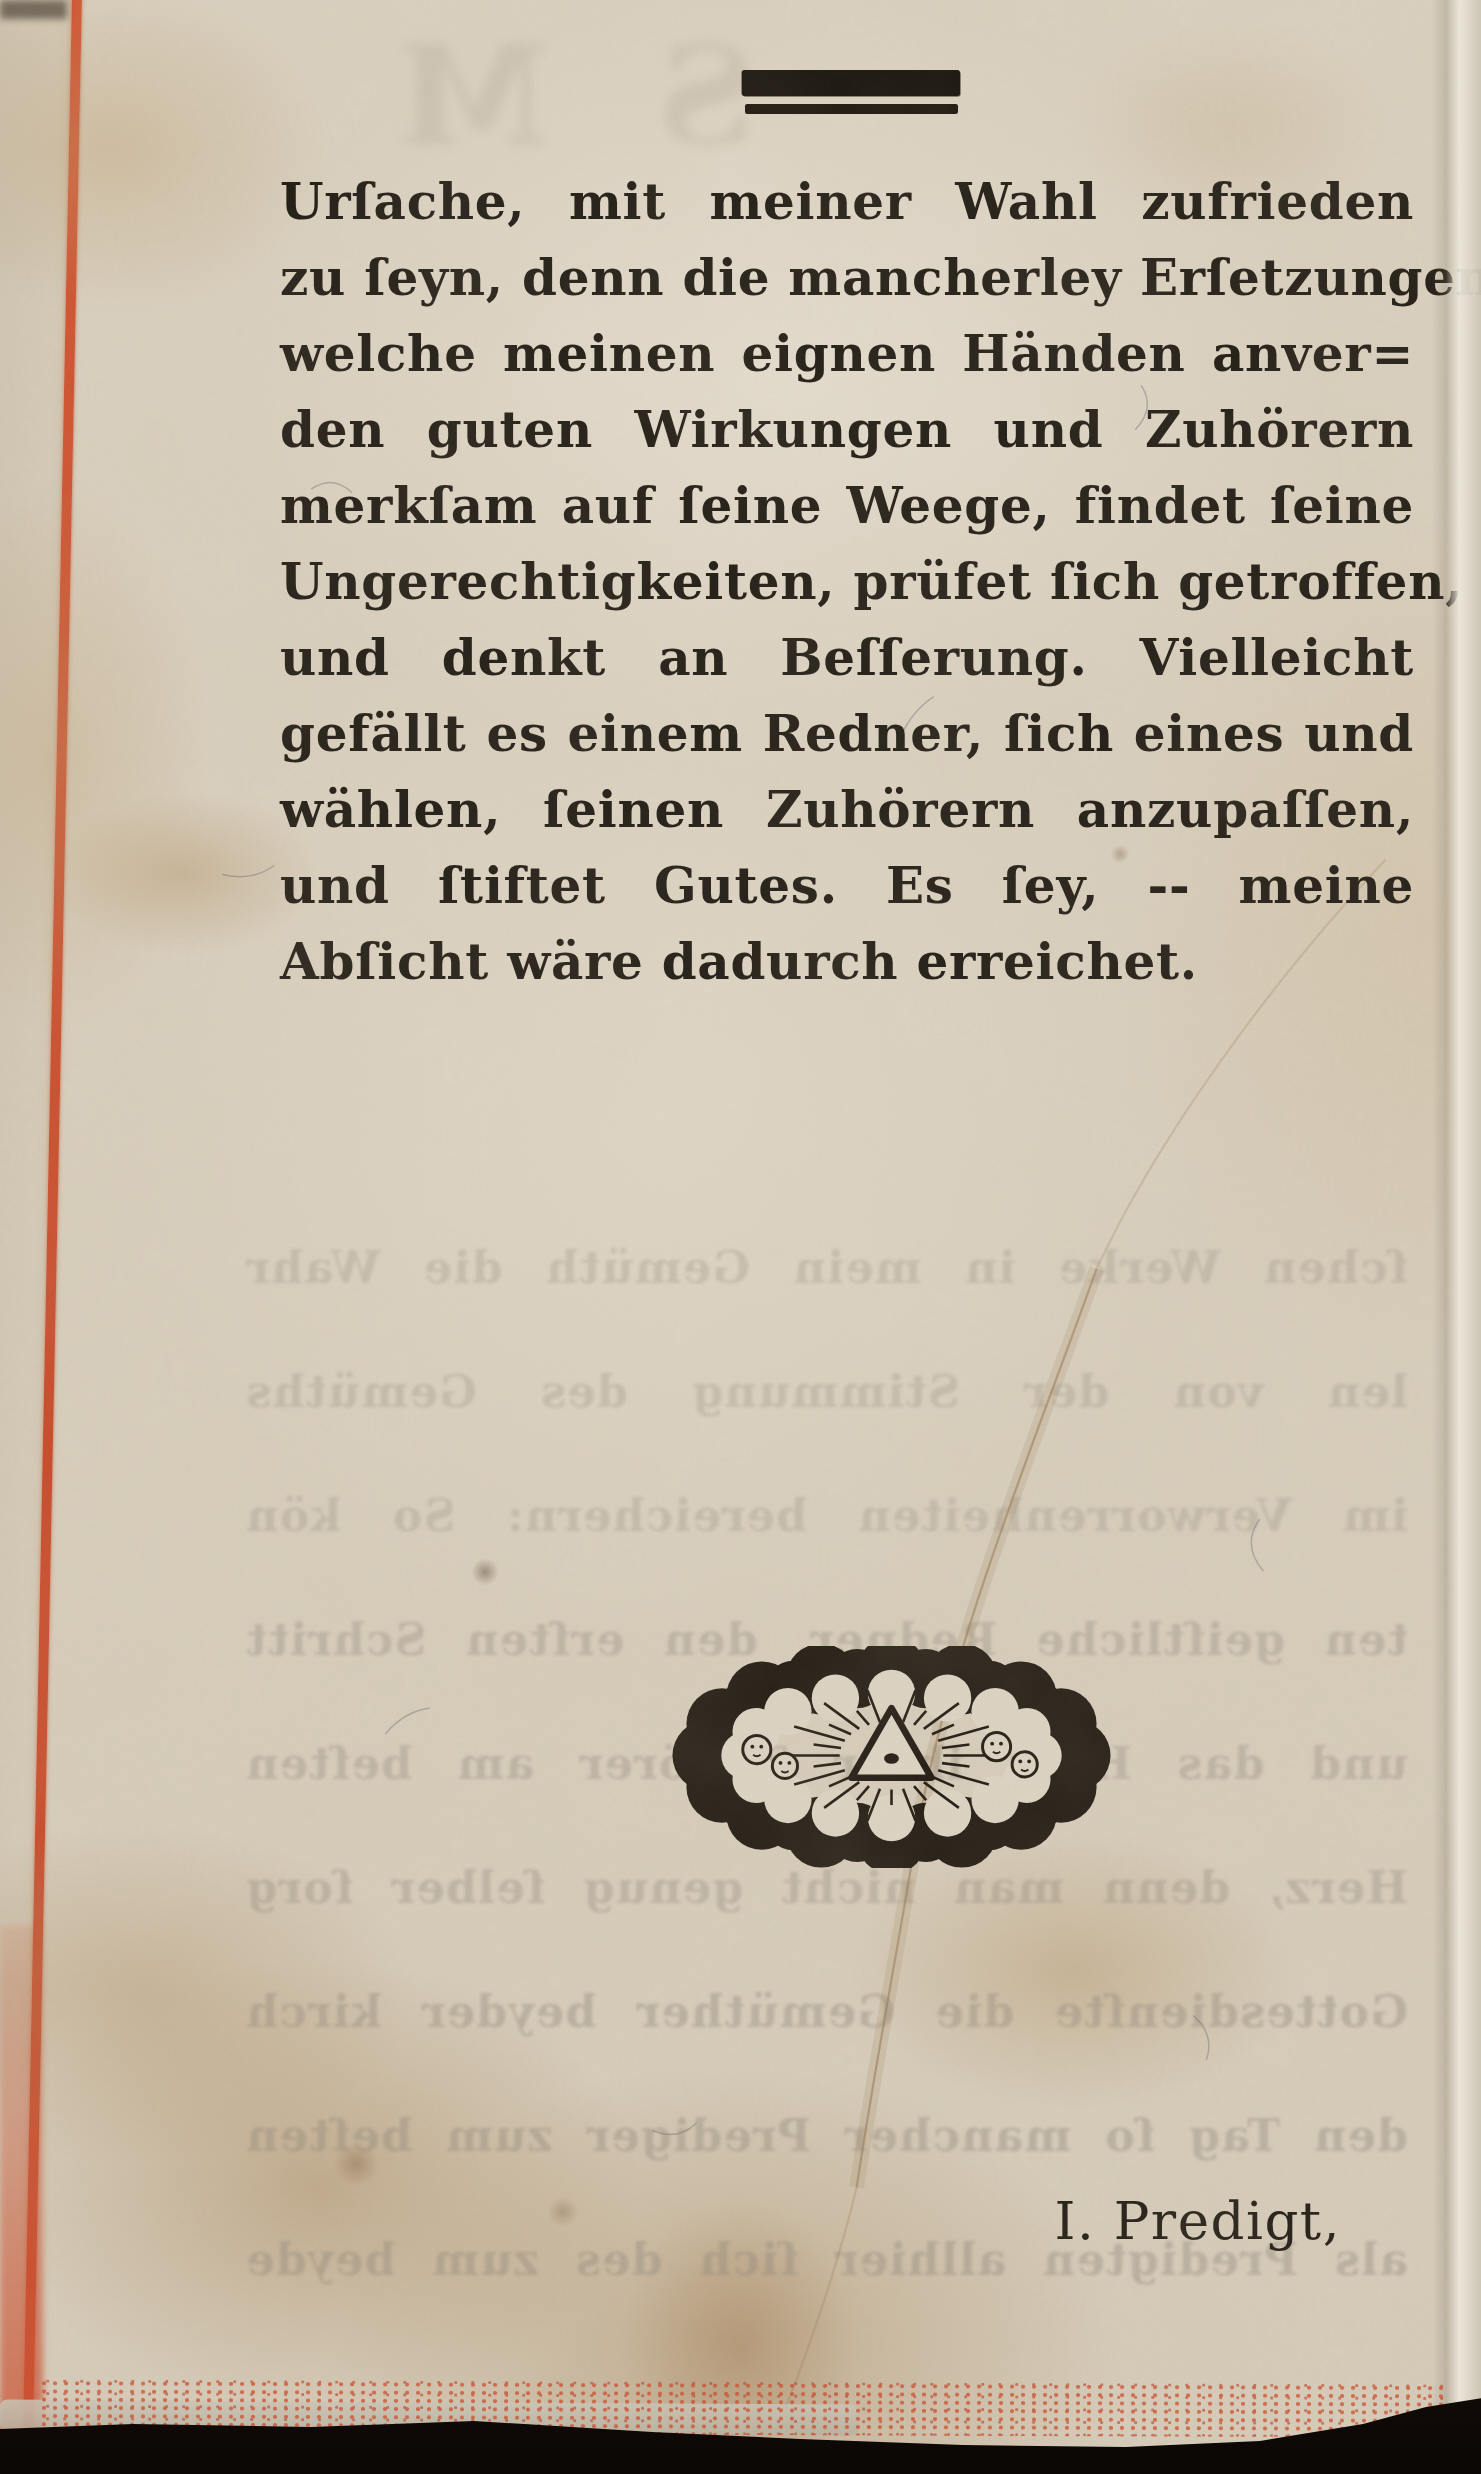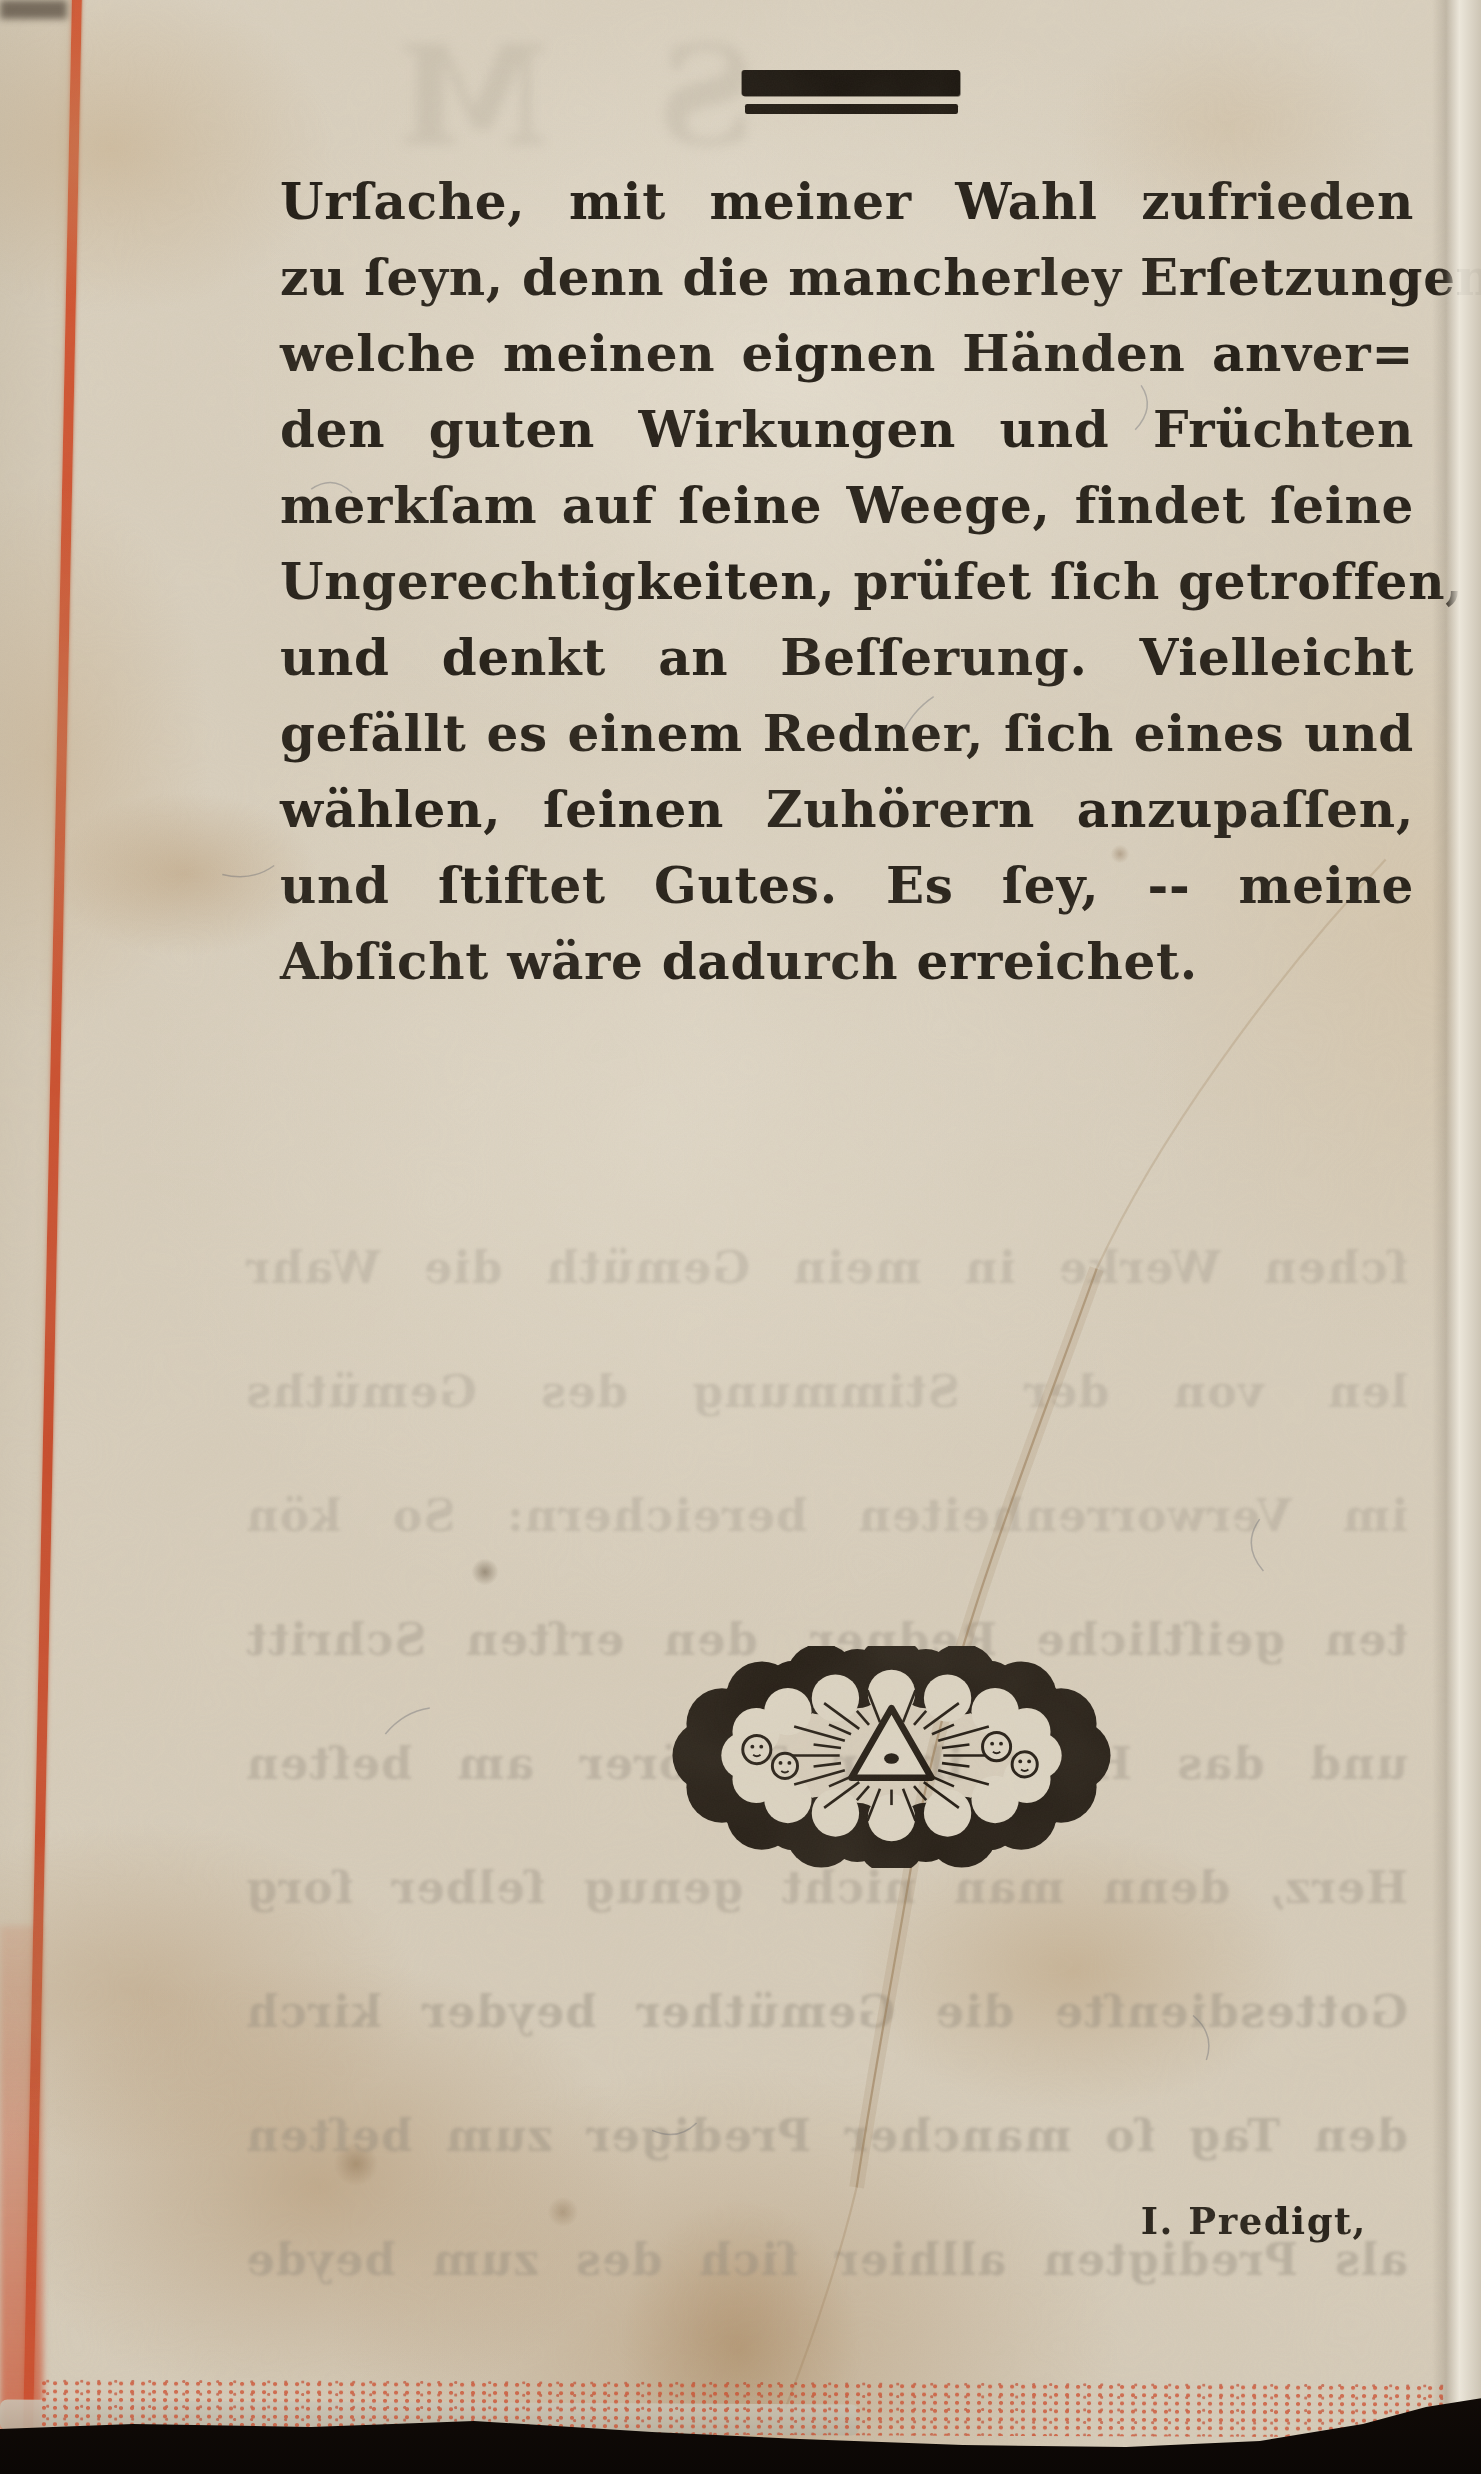--- a/index.html
+++ b/index.html
@@ -44,22 +44,22 @@
   .bleed-heading{left:267px;top:15px;width:489px;height:178px;transform:scaleX(-1);
         color:#978f7f;font-size:137px;font-weight:bold;filter:blur(5.2px);opacity:.20;letter-spacing:30px;}
   
   .rule-top{left:742px;top:70px;width:218px;height:26px;background:#17120c;border-radius:3px;
         box-shadow:0.7px 0.7px 0 rgba(23,18,12,.6), -0.7px 0 0 rgba(23,18,12,.6);}
   .rule-bottom{left:745px;top:104px;width:213px;height:9.6px;background:#1b150e;border-radius:2.2px;}
   #body-text{left:280px;top:164px;width:1134px;color:#211c15;}
   #body-text .line{height:76px;line-height:76px;font-size:50px;font-weight:bold;letter-spacing:0.7px;
         text-align:justify;text-align-last:justify;white-space:nowrap;}
   #body-text .line:last-child{text-align-last:left;}
-  #catchword{left:989px;top:2180px;width:378px;height:82px;line-height:82px;text-align:right;
-        font-size:37px;font-weight:bold;color:#211c15;letter-spacing:1.5px;}
+  #catchword{left:963px;top:2180px;width:378px;height:82px;line-height:82px;text-align:right;
+        font-size:53px;font-weight:normal;color:#211c15;letter-spacing:1.5px;}
   #vignette{left:669px;top:1646px;width:445px;height:222px;}
   
   .edge-right{right:0;top:0;width:50px;height:2475px;background:
         linear-gradient(to right, rgba(110,100,85,0) 0%, rgba(110,100,85,.22) 28%, rgba(236,231,219,.95) 55%, rgba(203,195,179,.95) 100%);}
   .gray-strip{left:0;top:2402px;width:859px;height:31px;background:linear-gradient(#cac4b5,#b8b1a0);
         opacity:.85;border-radius:7.4px;transform:rotate(.35deg);}
   .red-speckles{left:41px;top:2382px;width:1404px;height:53px;opacity:.8;transform:rotate(.2deg);
         background-image:
           radial-gradient(circle at 3px 3.7px, rgba(205,74,42,.9) 0 1.6px, transparent 2.4px),
           radial-gradient(circle at 6.7px 1.5px, rgba(190,62,34,.75) 0 1.2px, transparent 1.9px);
@@ -109,21 +109,21 @@
     </g>
   </svg>
 
   <div class="abs rule-top"></div>
   <div class="abs rule-bottom"></div>
 
   <div class="abs" id="body-text">
       <div class="line">Urſache, mit meiner Wahl zufrieden</div>
       <div class="line">zu ſeyn, denn die mancherley Erſetzungen,</div>
       <div class="line">welche meinen eignen Händen anver=</div>
-      <div class="line">den guten Wirkungen und Früchten</div>
+      <div class="line">den guten Wirkungen und Zuhörern</div>
       <div class="line">merkſam auf ſeine Weege, findet ſeine</div>
       <div class="line">Ungerechtigkeiten, prüfet ſich getroffen,</div>
       <div class="line">und denkt an Beſſerung.   Vielleicht</div>
       <div class="line">gefällt es einem Redner, ſich eines und</div>
       <div class="line">wählen, ſeinen Zuhörern anzupaſſen,</div>
       <div class="line">und ſtiftet Gutes.  Es ſey, -- meine</div>
       <div class="line">Abſicht wäre dadurch erreichet.</div>
     </div>
 
   <svg class="abs" id="vignette" viewBox="0 0 600 300">

